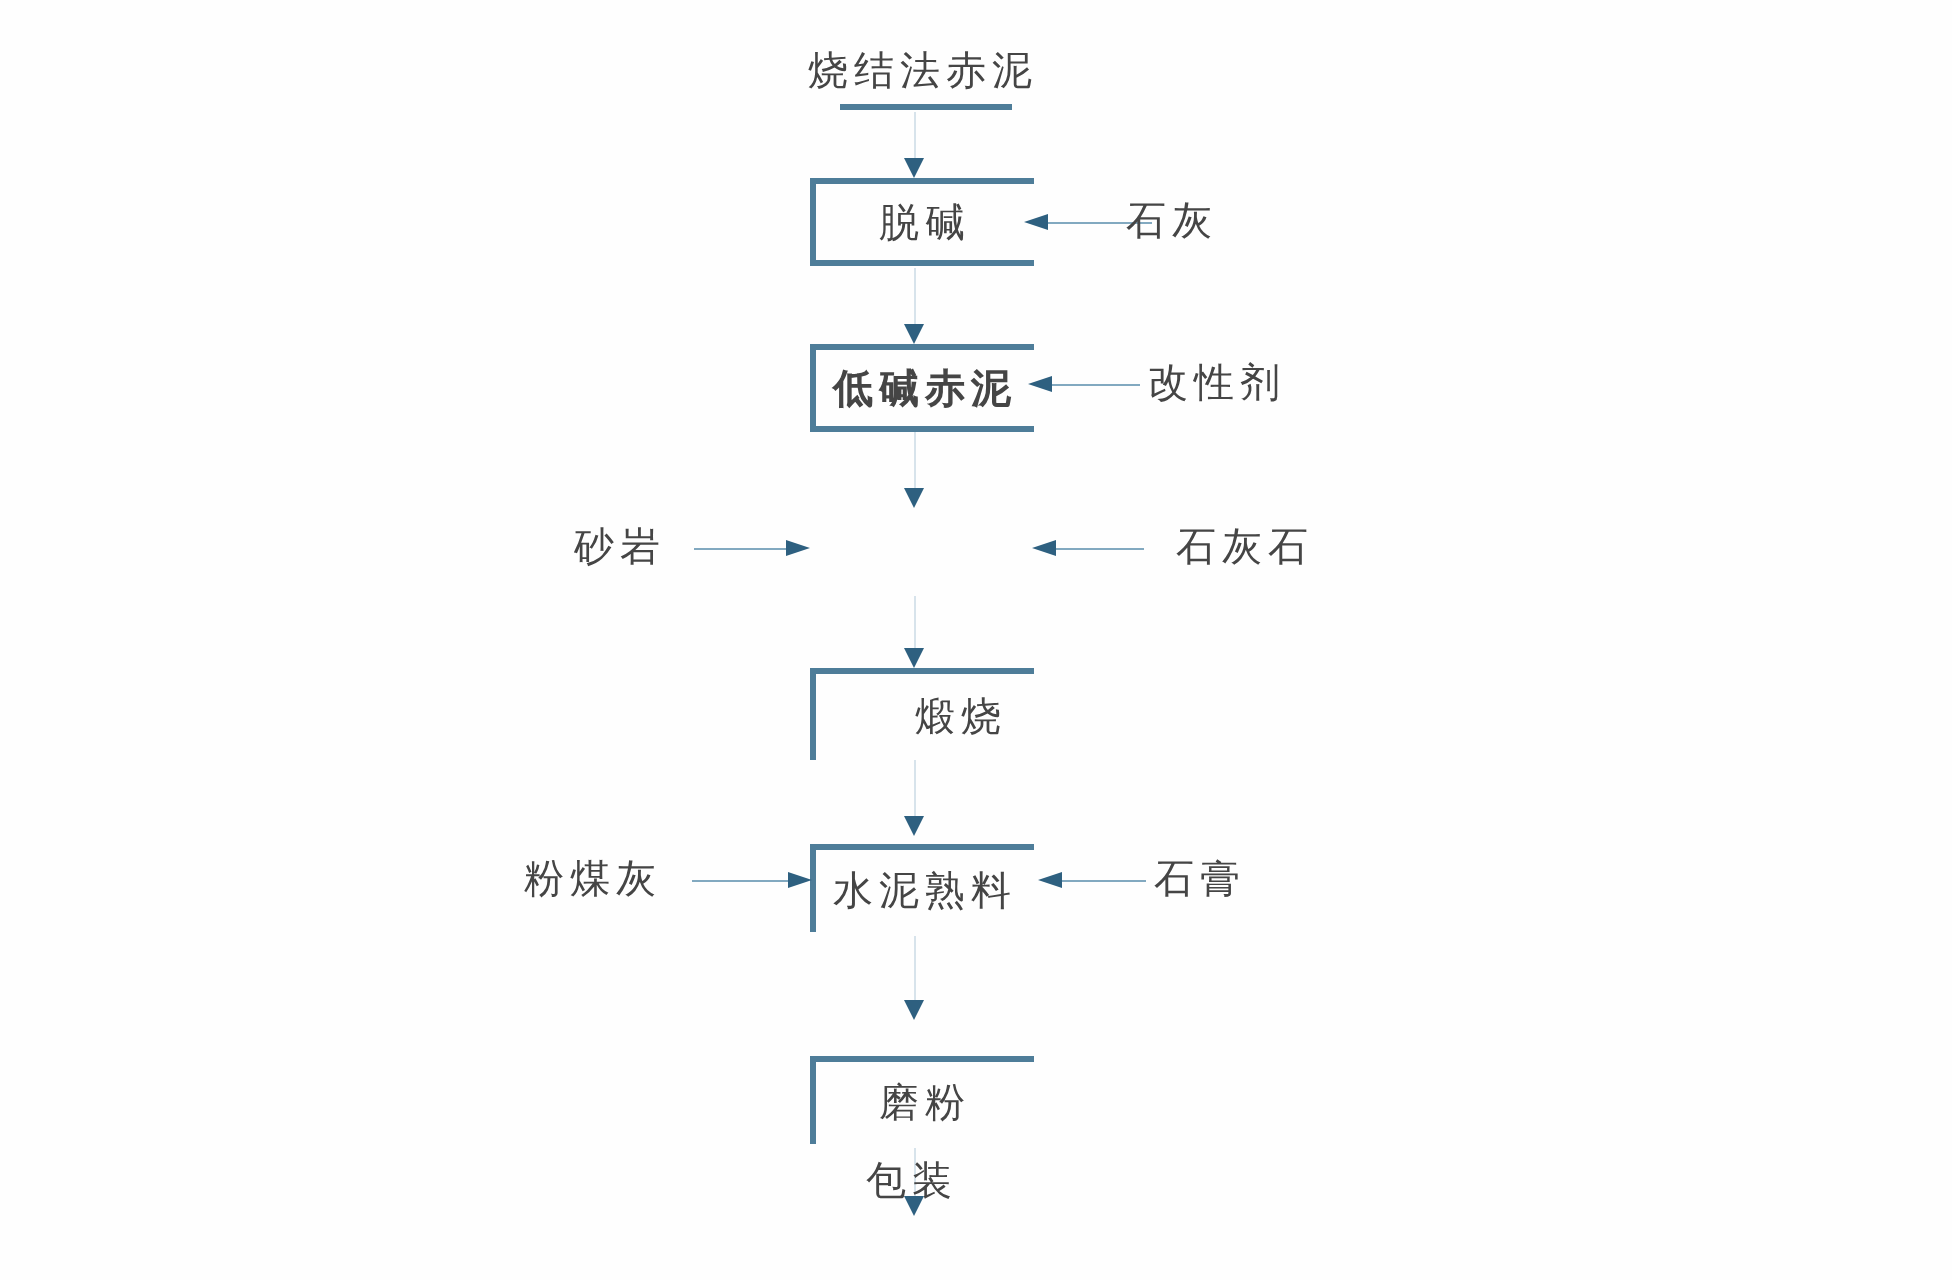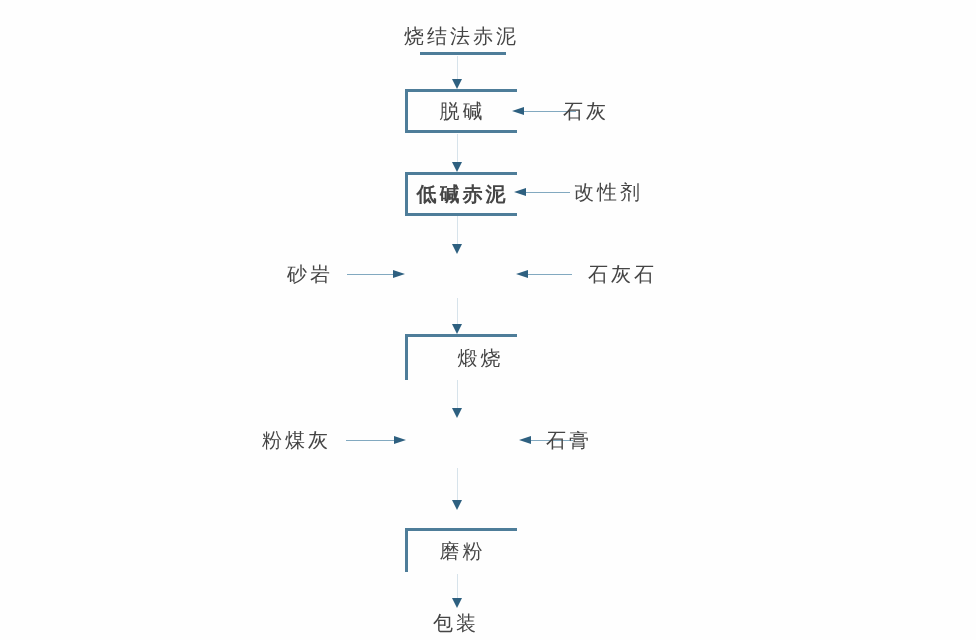--- a/index.html
+++ b/index.html
@@ -62,20 +62,21 @@
 
   <div class="vline" style="top:468px;height:33px;"></div>
   <div class="vhead" style="top:500px;"></div>
 
   <div class="vline" style="top:574px;height:25px;"></div>
   <div class="vhead" style="top:598px;"></div>
 
   <div class="box full" style="top:89px;">脱碱</div>
   <div class="box full" style="top:172px;font-weight:bold;">低碱赤泥</div>
   <div class="box tl" style="top:334px;height:46px;padding-left:36px;">煅烧</div>
+  <div class="box tl" style="top:422px;">水泥熟料</div>
   <div class="box tl" style="top:528px;">磨粉</div>
 
   <div class="hhead-left" style="left:512px;top:107px;"></div>
   <div class="hline" style="left:524px;top:111px;width:52px;"></div>
   <div class="lbl" style="left:563px;top:99px;">石灰</div>
 
   <div class="hhead-left" style="left:514px;top:188px;"></div>
   <div class="hline" style="left:526px;top:192px;width:44px;"></div>
   <div class="lbl" style="left:574px;top:180px;">改性剂</div>
 
@@ -86,17 +87,17 @@
   <div class="hhead-left" style="left:516px;top:270px;"></div>
   <div class="hline" style="left:528px;top:274px;width:44px;"></div>
   <div class="lbl" style="left:588px;top:262px;">石灰石</div>
 
   <div class="lbl" style="left:262px;top:428px;">粉煤灰</div>
   <div class="hline" style="left:346px;top:440px;width:48px;"></div>
   <div class="hhead-right" style="left:394px;top:436px;"></div>
 
   <div class="hhead-left" style="left:519px;top:436px;"></div>
   <div class="hline" style="left:531px;top:440px;width:42px;"></div>
-  <div class="lbl" style="left:546px;top:428px;">石膏</div>
+  <div class="lbl" style="left:577px;top:428px;">石膏</div>
 
-  <div class="lbl" style="left:433px;top:611px;">包装</div>
+  <div class="lbl" style="left:433px;top:579px;">包装</div>
 
 </div>
 
 </body></html>

